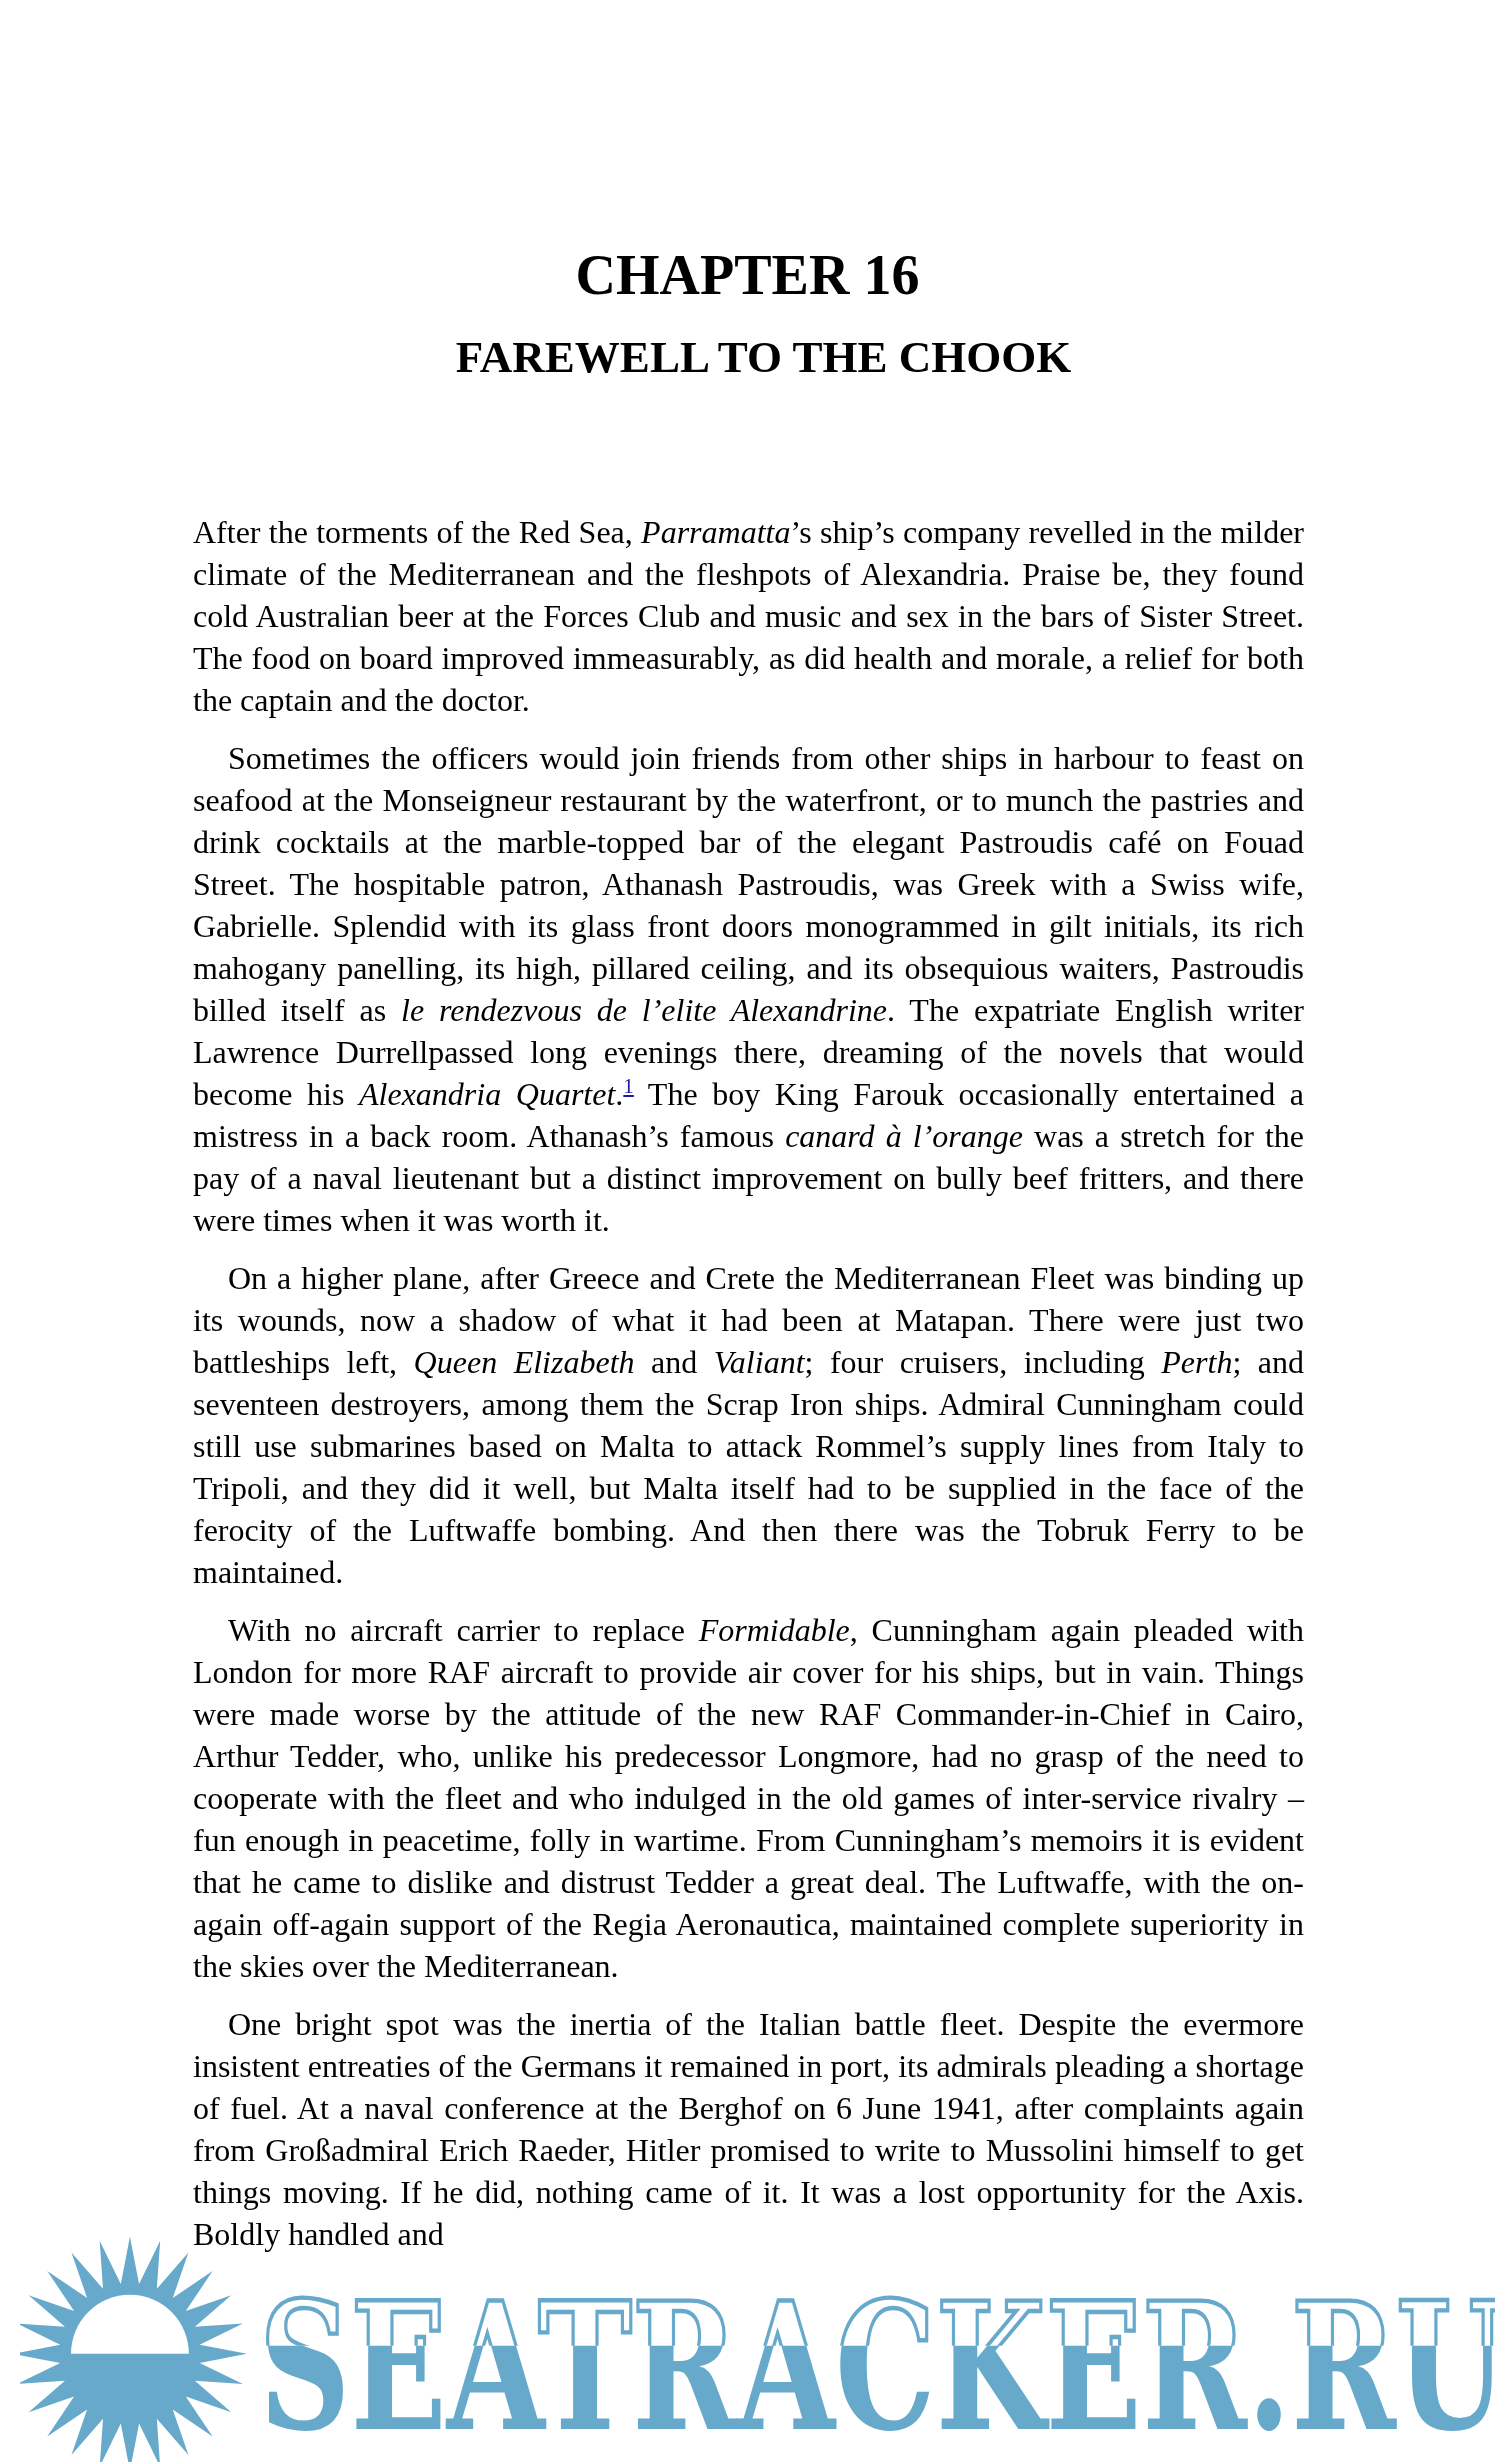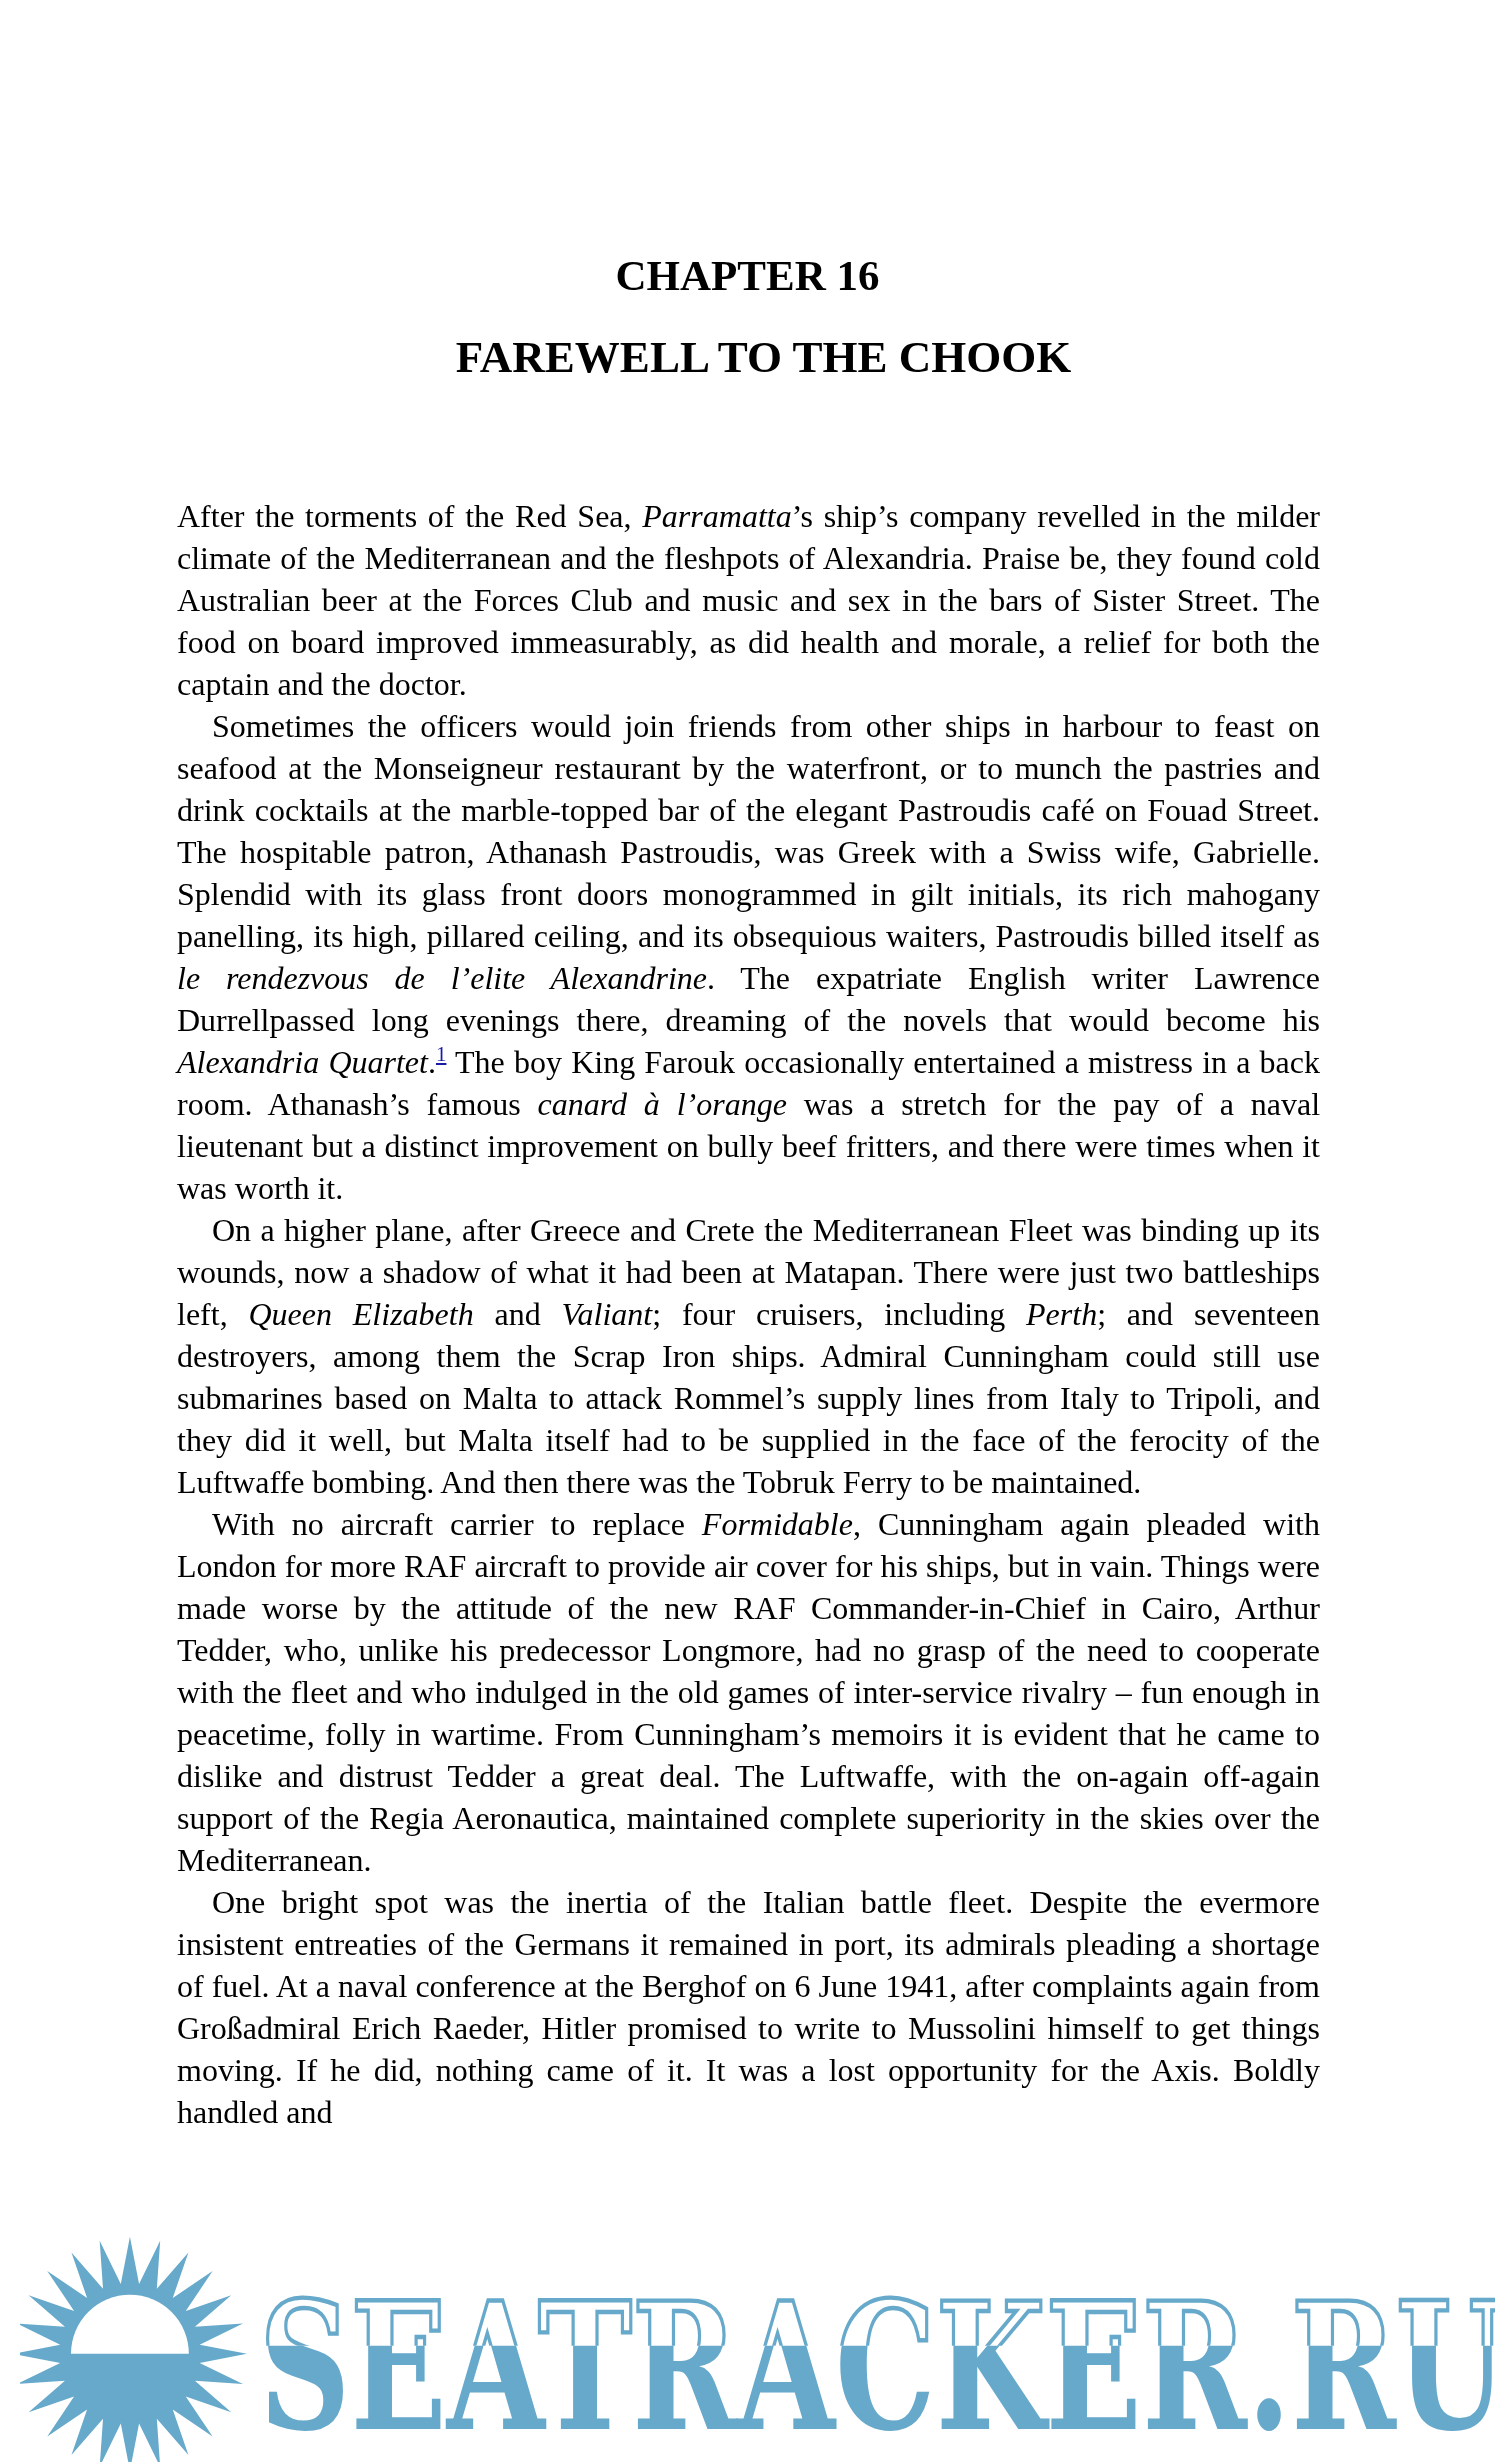--- a/index.html
+++ b/index.html
@@ -21,21 +21,21 @@
       width: 1495px;
       height: 2462px;
     }
     .chapter-num {
       position: absolute;
       top: 249px;
       left: 0;
       width: 1495px;
       text-align: center;
       font-weight: bold;
-      font-size: 43px;
+      font-size: 56px;
       line-height: 53px;
       margin: 0;
     }
     .chapter-title {
       position: absolute;
       top: 329px;
       left: 16px;
       width: 1495px;
       text-align: center;
       font-weight: bold;
@@ -45,21 +45,21 @@
     }
     .body-text {
       position: absolute;
       top: 495px;
       left: 177px;
       width: 1143px;
       font-size: 32px;
       line-height: 42px;
     }
     .body-text p {
-      margin: 0;
+      margin: 16px;
       text-align: justify;
       text-indent: 35px;
       hyphens: none;
     }
     .body-text p.first {
       text-indent: 0;
     }
     .body-text em { font-style: italic; }
     .fnref {
       color: #1a1aa6;

